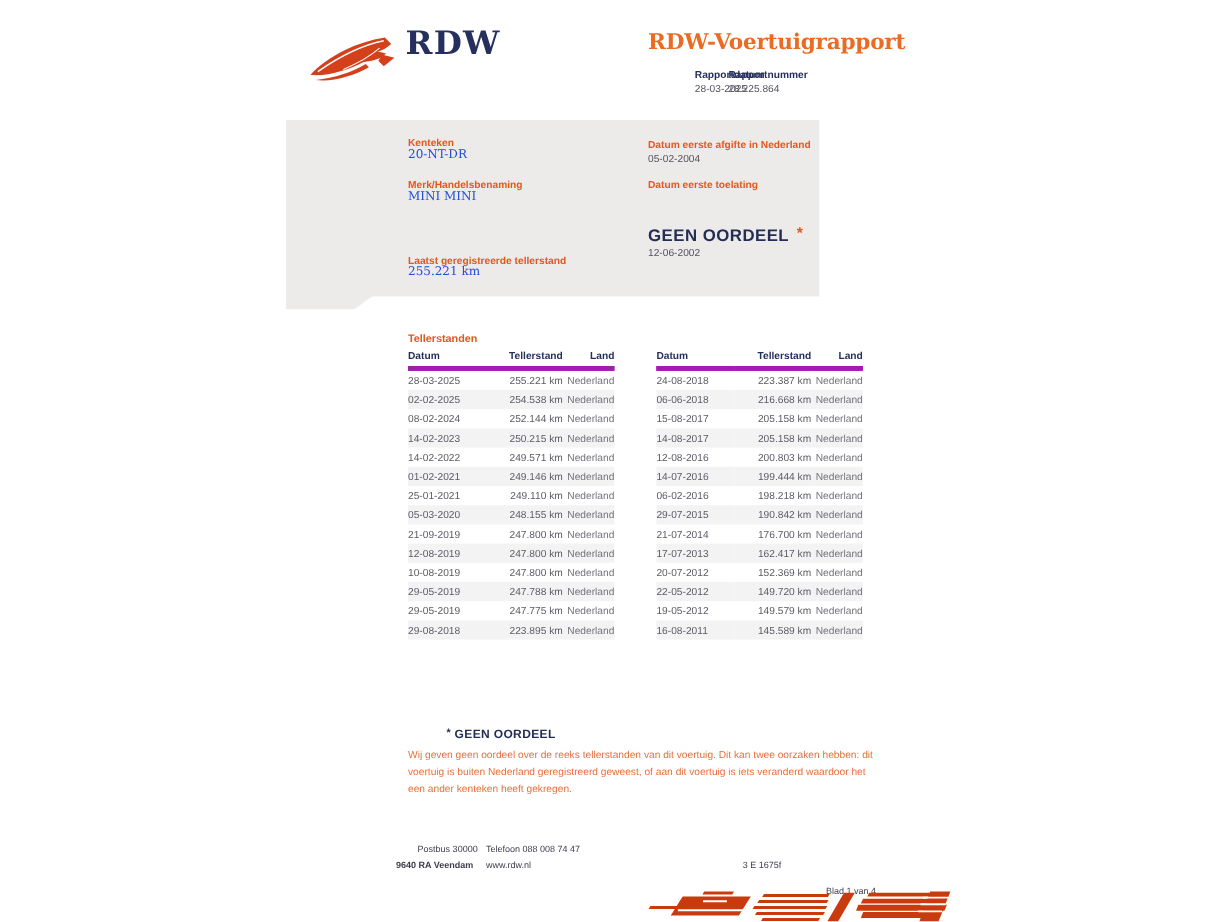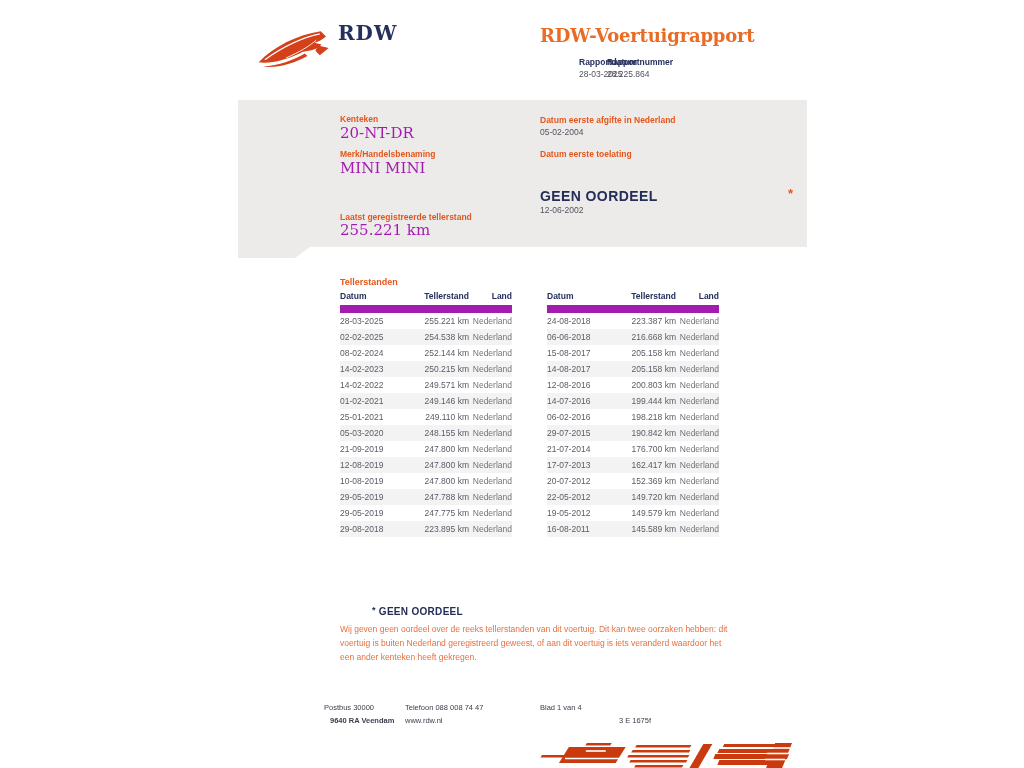--- a/index.html
+++ b/index.html
@@ -2,70 +2,70 @@
 <html><head>
 <meta charset="utf-8">
 <style>
   * { margin:0; padding:0; box-sizing:border-box; }
   html,body { width:1024px; height:768px; background:#ffffff; overflow:hidden;
               font-family:"Liberation Sans", sans-serif; }
 
   
   #logo-plume { position:absolute; left:256px; top:27px; width:78px; height:44px; }
   #logo-wordmark { position:absolute; left:338px; top:21px;
-    font-family:"DejaVu Serif", serif; font-weight:bold; font-size:20px;
+    font-family:"DejaVu Serif", serif; font-weight:bold; font-size:27px;
     letter-spacing:1px; color:#26305e; }
   #report-title { position:absolute; left:540px; top:25px;
     font-family:"DejaVu Serif", serif; font-weight:bold; font-size:18px;
     color:#ea6b24; letter-spacing:-0.2px; }
   .meta-label { position:absolute; top:57px; font-size:8.5px; font-weight:bold; color:#252f5c; }
   .meta-value { position:absolute; top:69px; font-size:8.5px; color:#53535f; }
   #report-date-label, #report-date { left:540px;padding-left:39px; }
   #report-number-label, #report-number { left:607px; }
 
   
-  #summary-box { position:absolute; left:238px; top:100px; width:569px; height:158px;
+  #summary-box { position:absolute; left:238px; top:100px; width:445px; height:158px;
     background:#edeaea;
     clip-path:polygon(0 0, 100% 0, 100% calc(100% - 11px), 72px calc(100% - 11px), 57px 100%, 0 100%); }
   .sum-label { position:absolute; font-size:8.5px; font-weight:bold; color:#e4571a; }
-  .sum-value { position:absolute; font-family:"DejaVu Serif", serif; font-size:15px; color:#a21caf; }
+  .sum-value { position:absolute; font-family:"DejaVu Serif", serif; font-size:10px; color:#1d4ed8; }
   .sum-small { position:absolute; font-size:8.5px; color:#53535f; }
   #verdict { position:absolute; left:302px; top:88px; font-size:14px; font-weight:bold;
     letter-spacing:0.4px; color:#242d55; }
   #verdict-marker { position:absolute; right:14px; top:86px; font-size:13px;
     font-weight:bold; color:#e4571a; }
 
   
   #tellerstanden-title { position:absolute; left:340px; top:277px;
     font-size:9px; font-weight:bold; color:#e4571a; }
   #tables-wrap { position:absolute; left:340px; top:289px; width:380px;
     display:flex; gap:35px; }
   table.ts { width:172px; border-collapse:collapse; font-size:8.5px; table-layout:fixed; }
   table.ts th { font-weight:bold; color:#252f5c; text-align:left;
-    padding:2px 0 4px 0; border-bottom:8px solid #a21caf; }
+    padding:2px 0 4px 0; border-bottom:4px solid #a21caf; }
   table.ts th.r, table.ts td.r { text-align:right; }
   table.ts td { color:#5b5b66; padding:3px 0; height:14.5px; }
   table.ts td.land { color:#73737d; }
   table.ts tbody tr:nth-child(even) { background:#f4f3f3; }
   table.ts col.c1 { width:38%; } table.ts col.c2 { width:37%; } table.ts col.c3 { width:25%; }
 
   
   #footnote-title-row { position:absolute; left:340px; top:605px;
     font-size:10px; font-weight:bold; color:#242d55; letter-spacing:0.3px;margin-left:32px; }
   #footnote-title-row .mark { font-size:9px; vertical-align:2px; margin-right:3px; }
   #footnote-body { position:absolute; left:340px; top:622px; width:394px;
     font-size:8.5px; line-height:14px; color:#e8703c; }
 
   
   .foot { position:absolute; font-size:7.5px; color:#3d3d4c; }
-  #footer-address1 { left:324px; top:703px;text-align:center; }
+  #footer-address1 { left:348px; top:703px;text-align:center; }
   #footer-address2 { left:330px; top:716px;font-weight:bold; }
   #footer-phone    { left:405px; top:703px; }
   #footer-site     { left:405px; top:716px; }
-  #footer-page     { left:540px; top:703px; width:190px; }
+  #footer-page     { left:540px; top:738px; width:190px; text-align:right; }
   #footer-code     { left:540px; top:716px; width:190px; text-align:center; }
 
   
   #bottom-graphic { position:absolute; left:540px; top:742px; width:255px; height:26px; }
 </style>
 </head>
 <body>
 
 <svg id="logo-plume" viewBox="0 0 88 48">
   <g fill="#d4401a">

